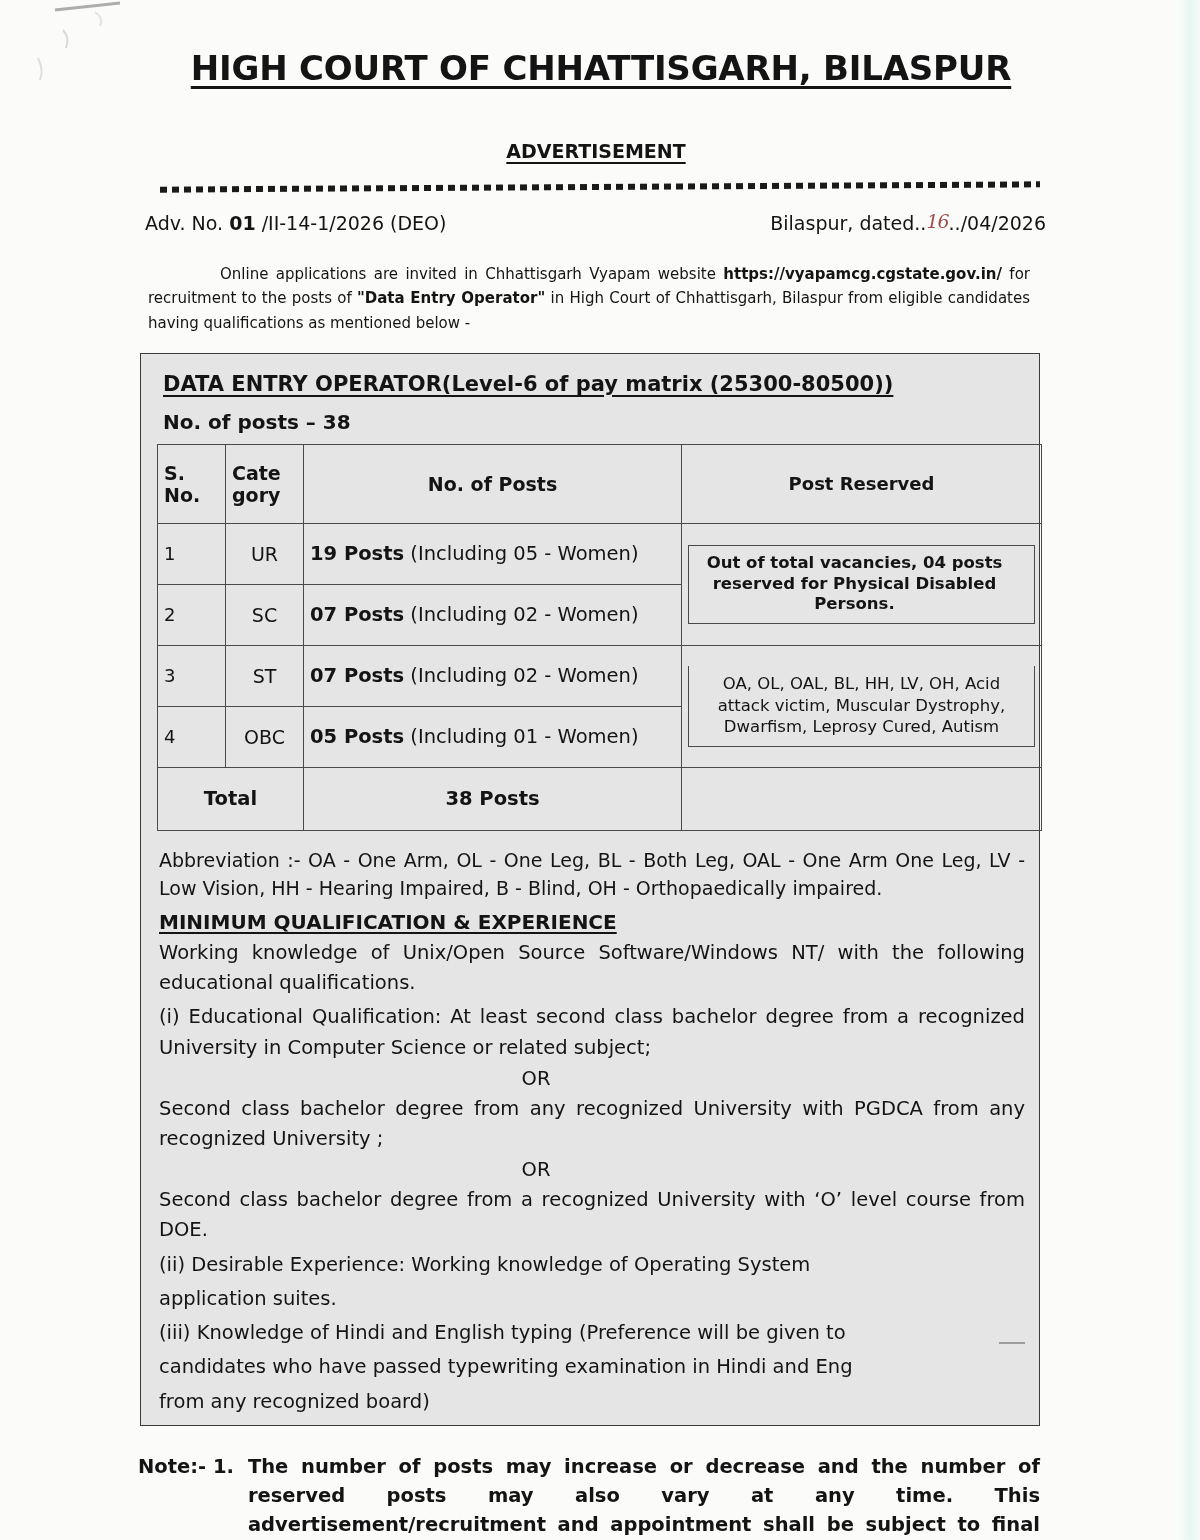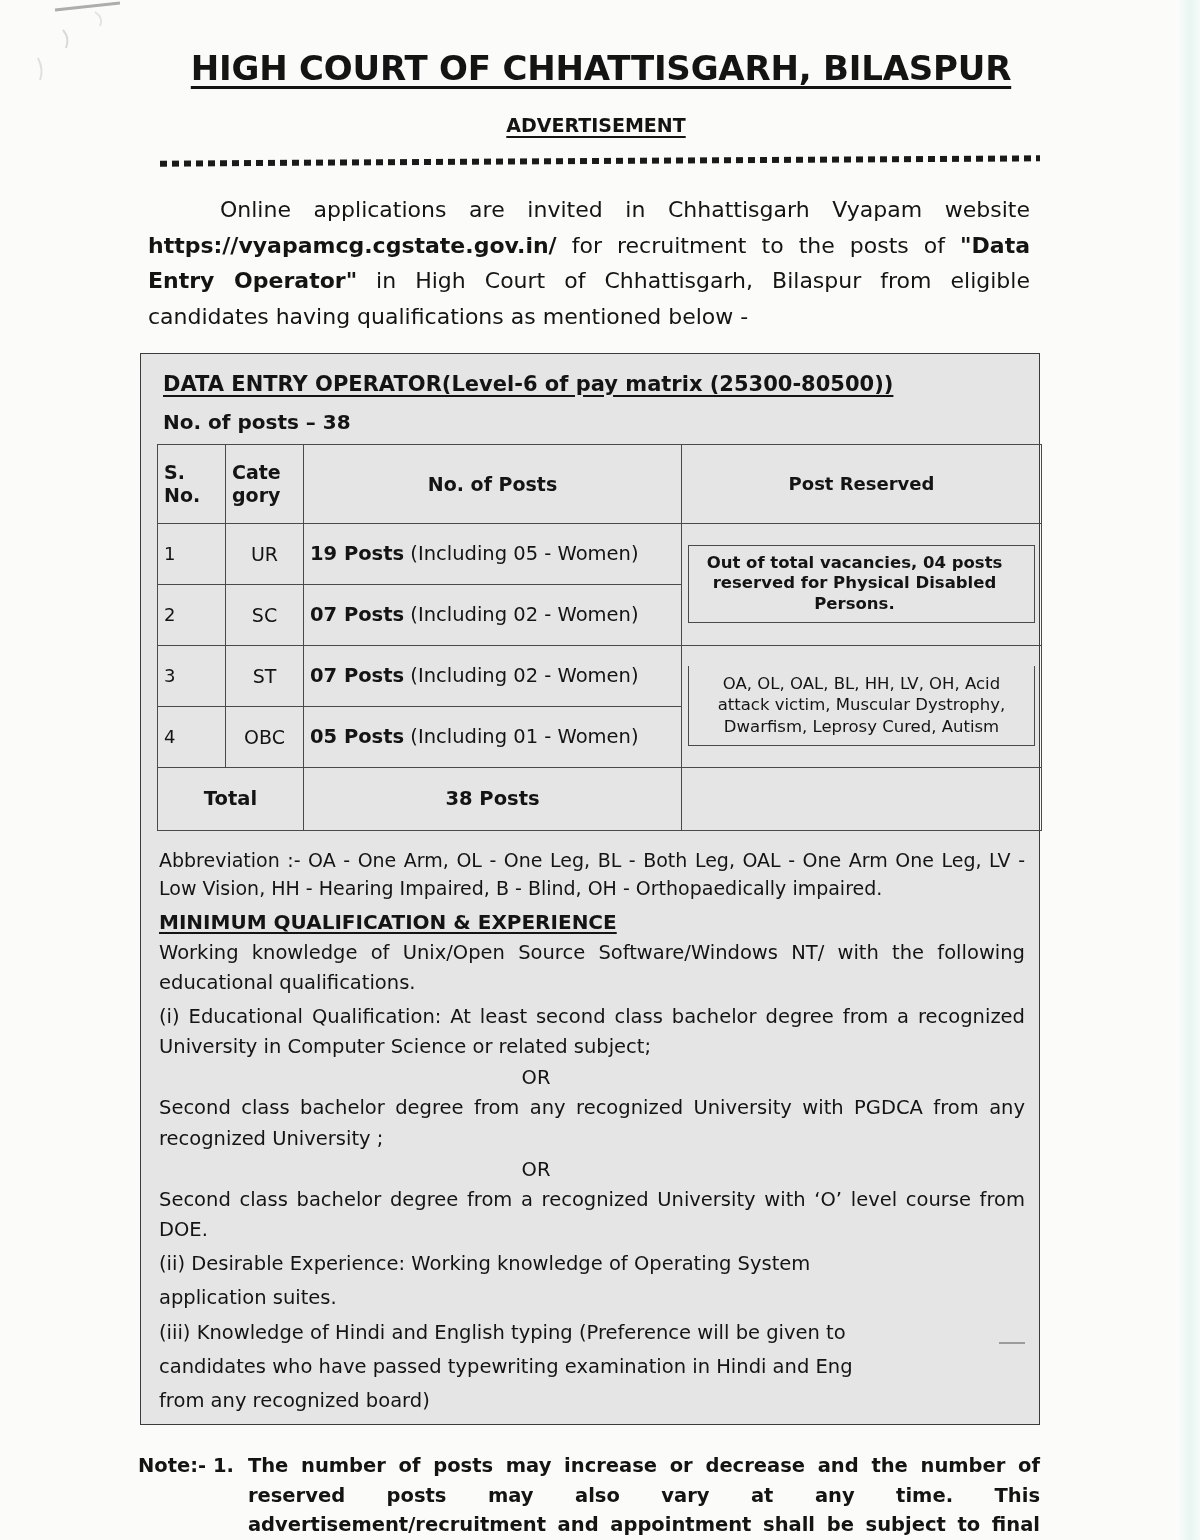--- a/index.html
+++ b/index.html
@@ -47,21 +47,21 @@
     margin: 48px 0 0 0;
     padding: 0 150px 16px 152px;
     text-decoration: underline;
     text-underline-offset: 6px;
     text-decoration-thickness: 3px;
   }
   .subtitle {
     text-align: center;
     font-size: 19px;
     font-weight: bold;
-    margin-top: 10px;
+    margin-top: 36px;
     text-decoration: underline;
     text-underline-offset: 4px;
     text-decoration-thickness: 2px;
     padding-right: 8px;
   }
   .dashline {
     margin: 22px auto 0 auto;
     width: 880px;
     height: 6px;
     background-image: repeating-linear-gradient(to right,
@@ -83,21 +83,21 @@
     font-style: italic;
     font-size: 19px;
     position: relative;
     top: -2px;
     letter-spacing: -1px;
   }
 
   
   .intro {
     margin: 28px 170px 17px 148px;
-    font-size: 22px;
+    font-size: 15px;
     line-height: 1.62;
     text-align: justify;
     text-indent: 72px;
   }
   .intro b { font-weight: bold; }
 
   
   .mainbox {
     margin: 18px 160px 0 140px;
     border: 1.6px solid #3b3b3b;
@@ -253,20 +253,24 @@
   </svg>
 
   <div class="edge-tint"></div>
 
   <div class="content">
 
     <div class="title">HIGH COURT OF CHHATTISGARH, BILASPUR</div>
     <div class="subtitle">ADVERTISEMENT</div>
     <div class="dashline"></div>
 
+    <div class="advrow">
+      <div class="advno"><span>Adv. No. </span><b>01</b><span> /II-14-1/2026 (DEO)</span></div>
+      <div class="dateline"><span>Bilaspur, dated.</span><span>.</span><span class="handdate">16</span><span>..</span><span>/04/2026</span></div>
+    </div>
 
     <p class="intro"><span>Online applications are invited in Chhattisgarh Vyapam website </span><b>https://vyapamcg.cgstate.gov.in/</b><span> for recruitment to the posts of </span><b>"Data Entry Operator"</b><span> in High Court of Chhattisgarh, Bilaspur from eligible candidates having qualifications as mentioned below -</span></p>
 
     <div class="mainbox">
 
       <div class="post-title">DATA ENTRY OPERATOR(Level-6 of pay matrix (25300-80500))</div>
       <div class="post-count">No. of posts – 38</div>
 
       <table class="vac">
         <colgroup>

